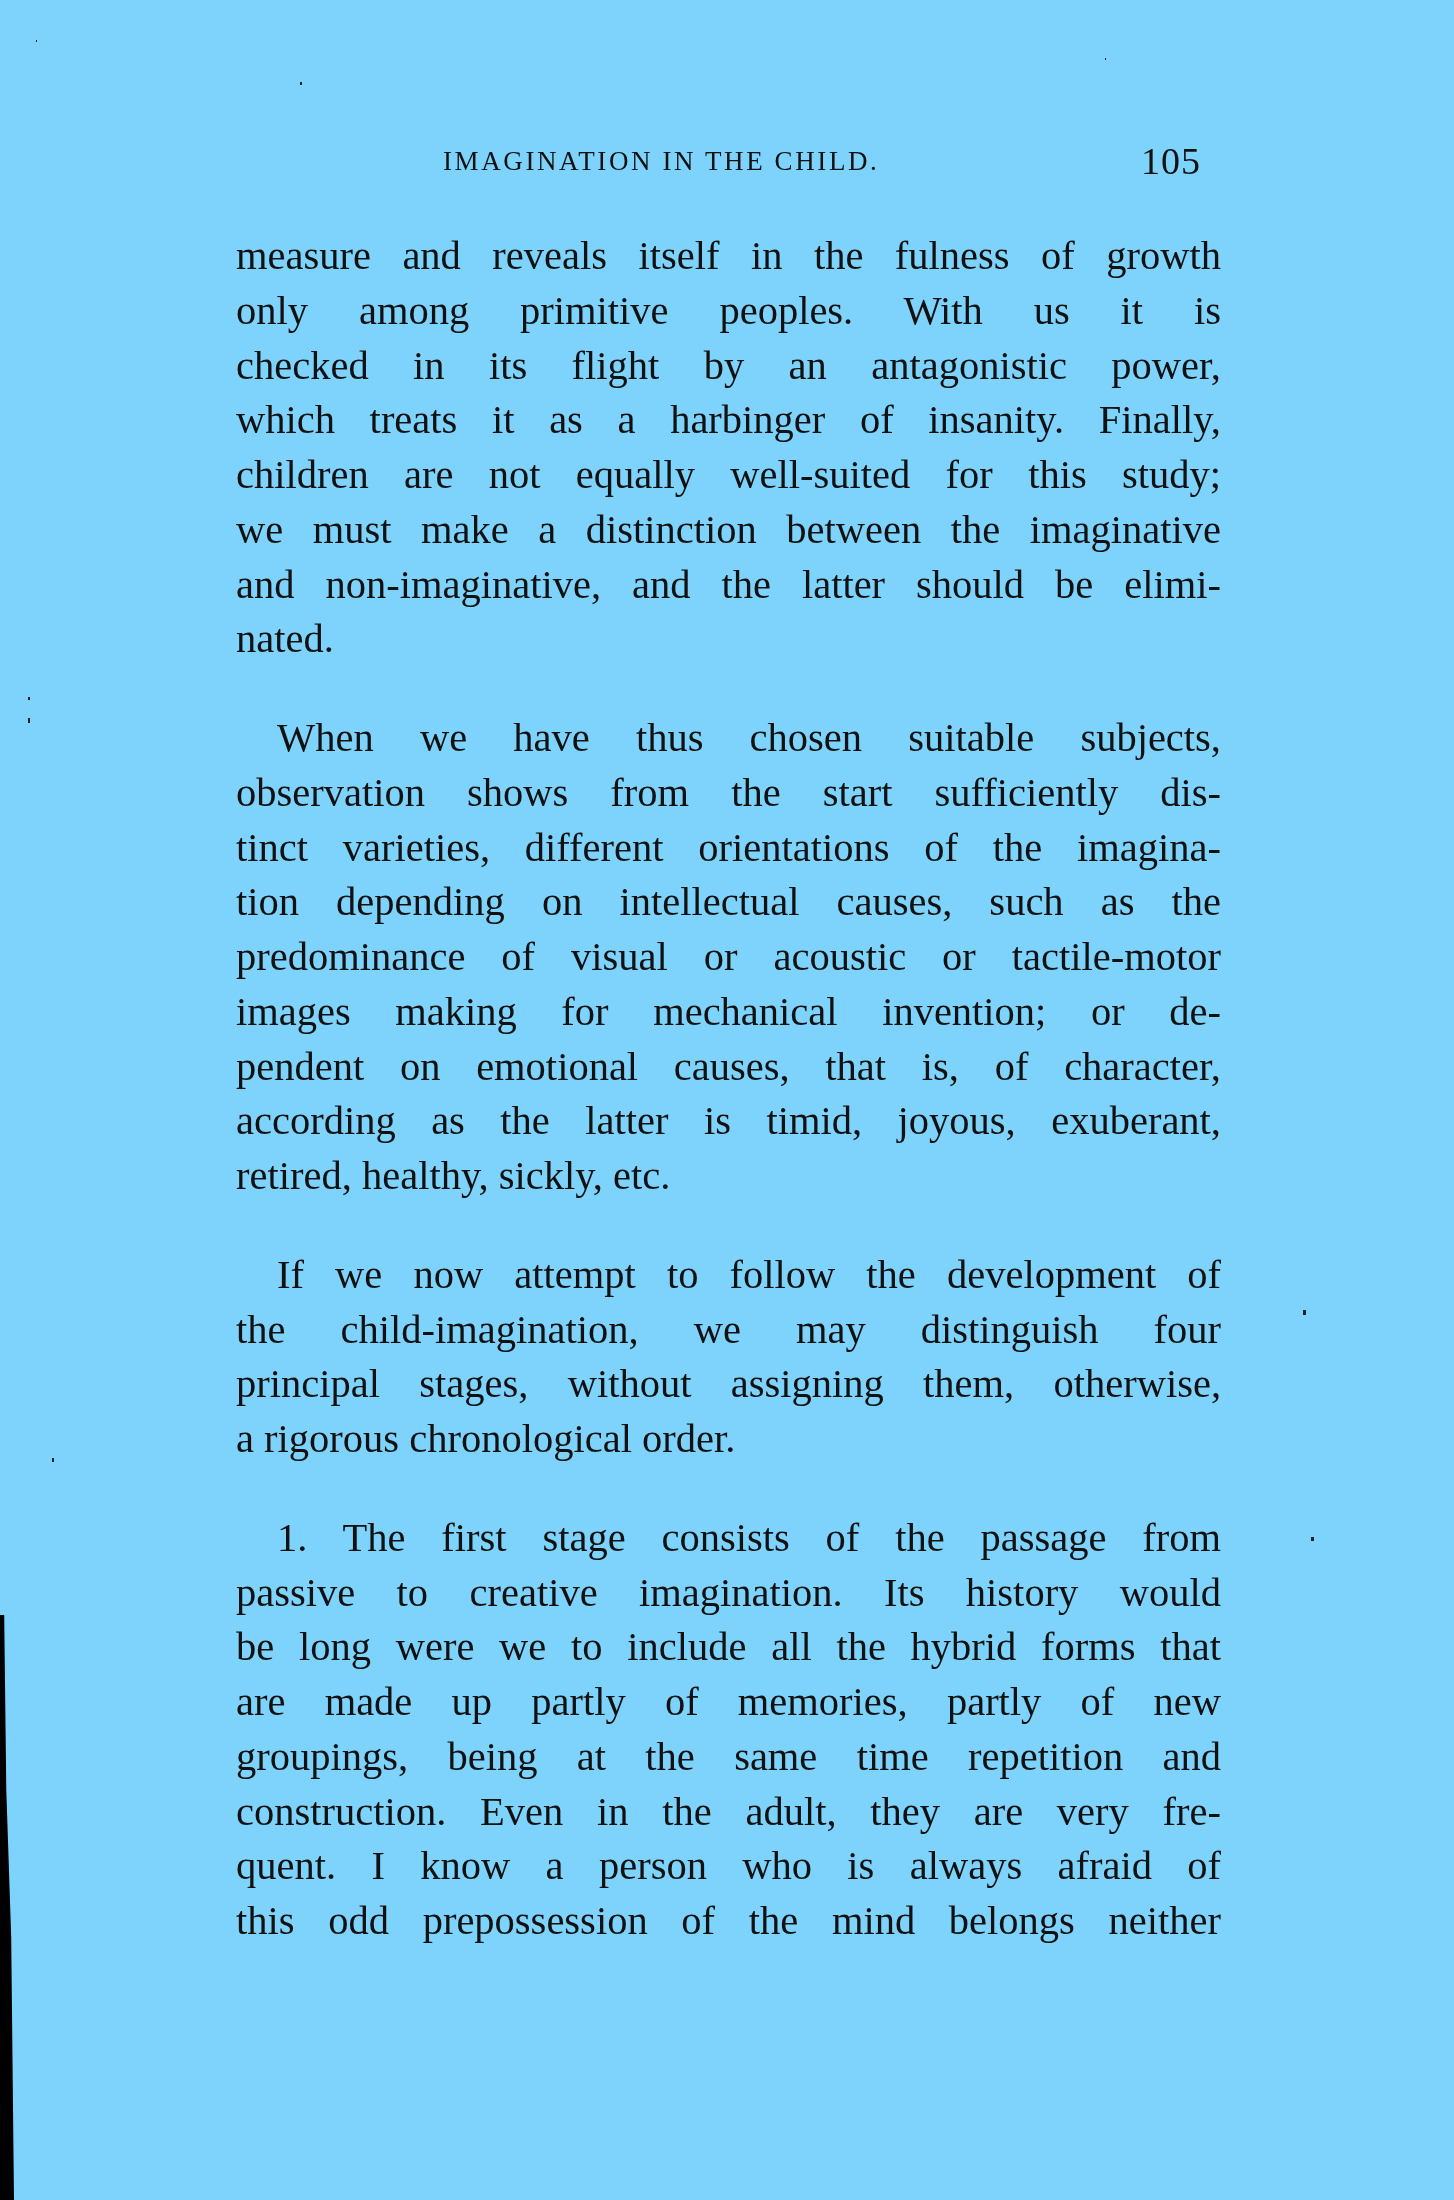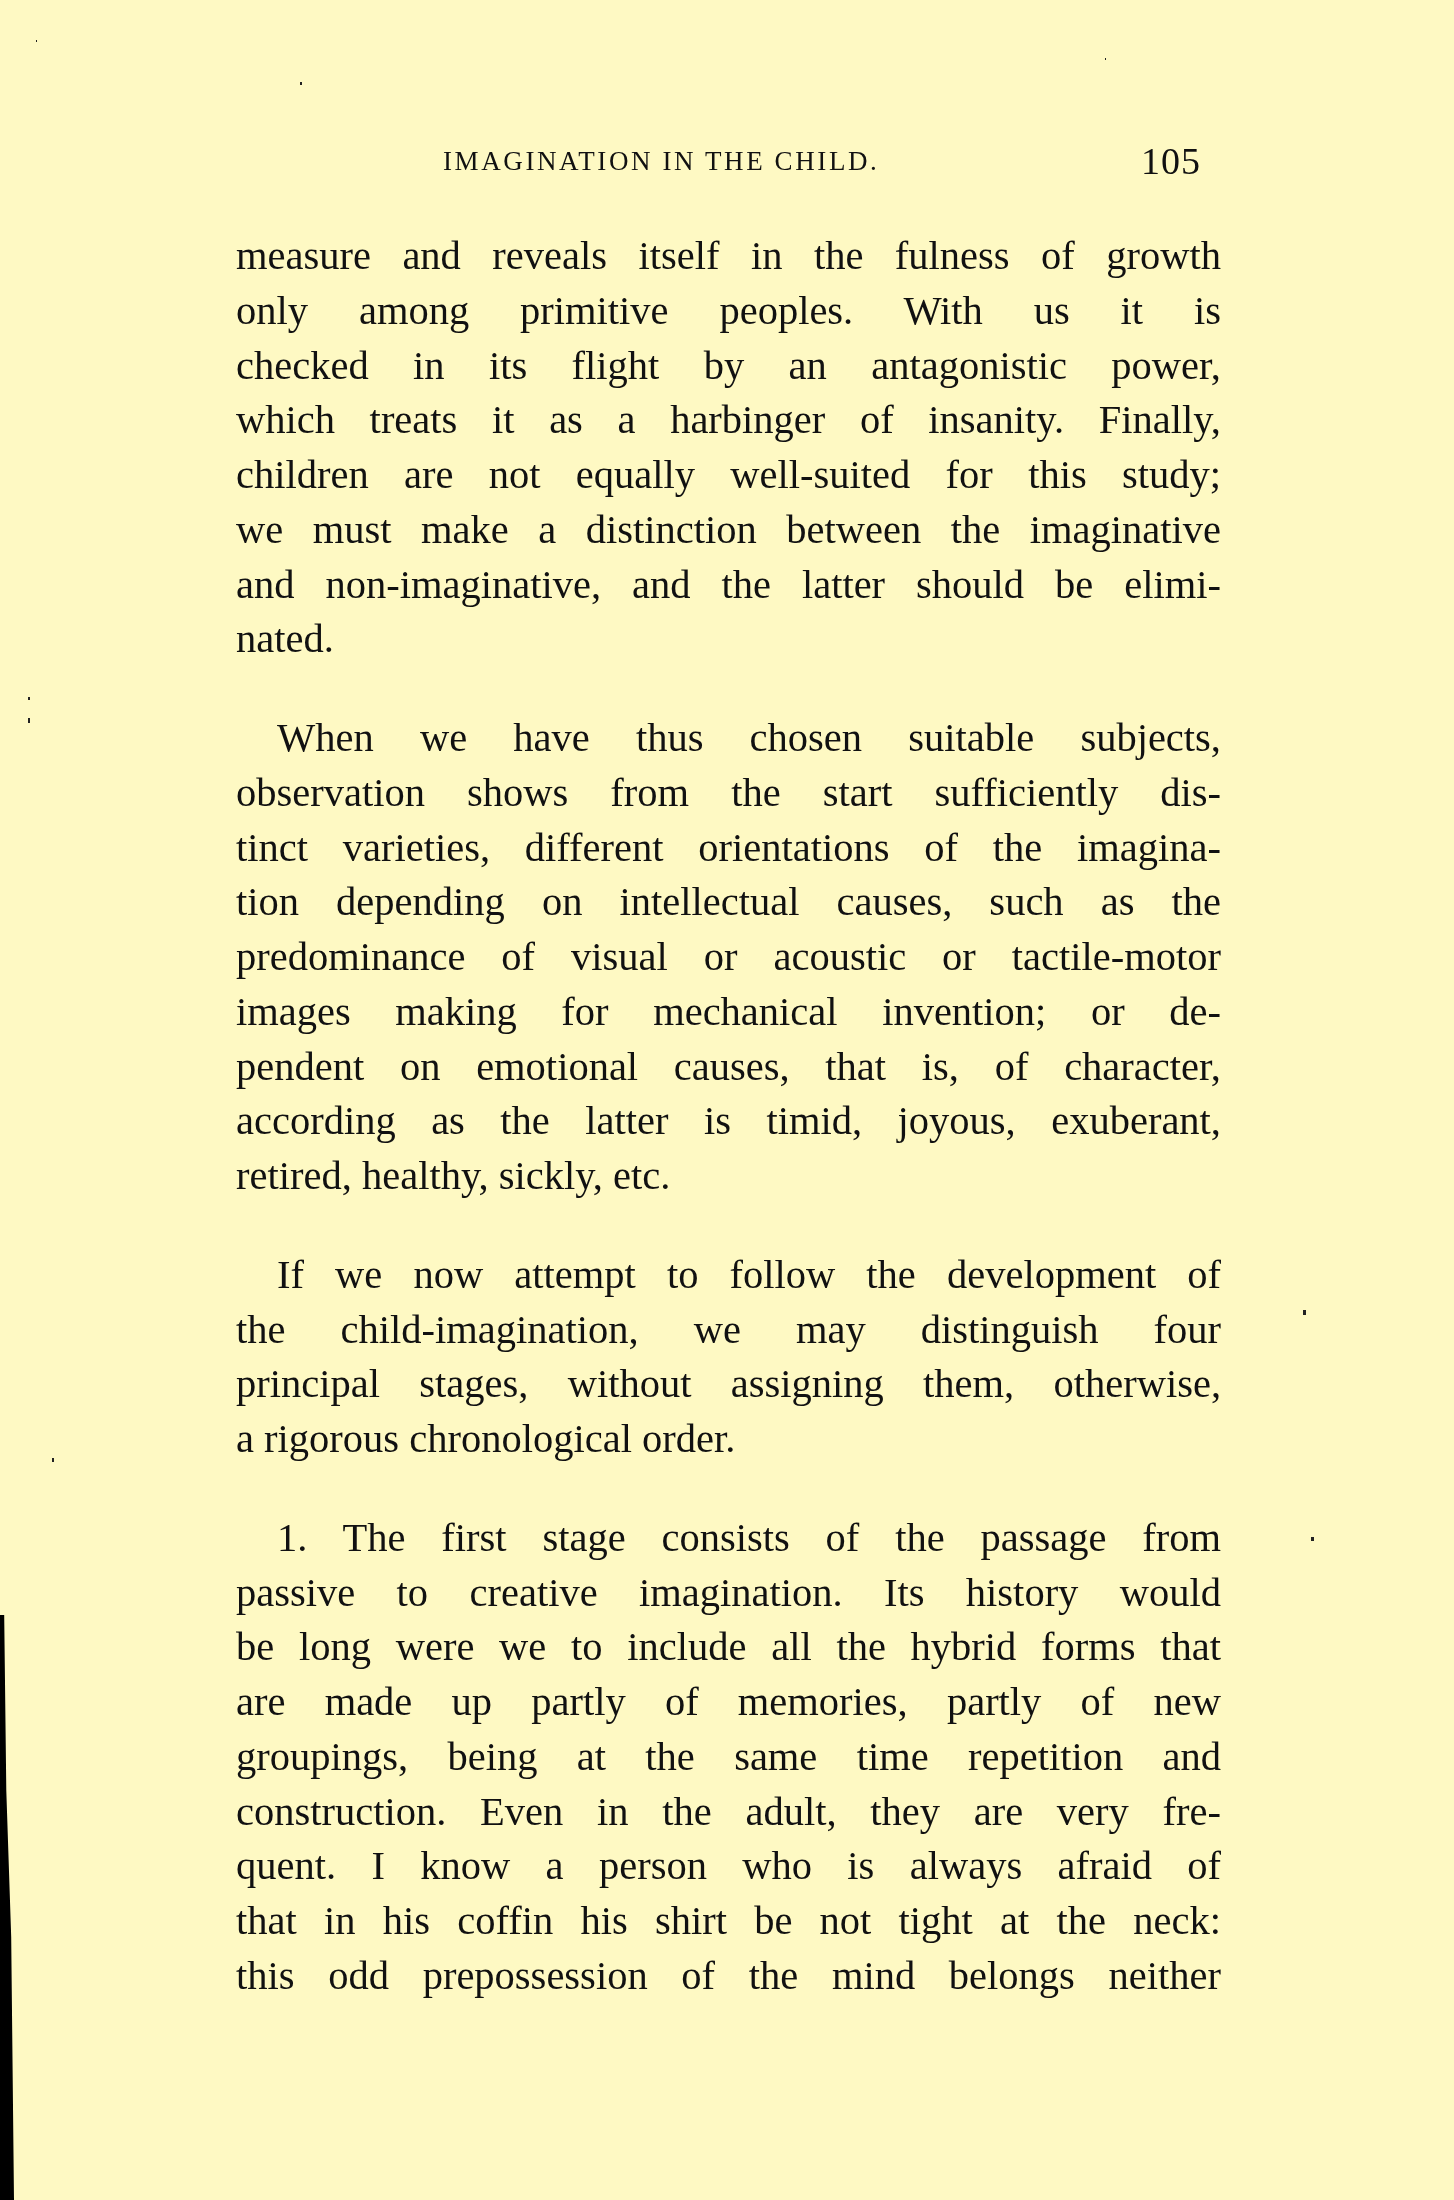--- a/index.html
+++ b/index.html
@@ -13,21 +13,21 @@
       position: relative;
       overflow: hidden;
       font-family: "Liberation Serif", "DejaVu Serif", serif;
       color: #111111;
     }
     .page {
       position: absolute;
       left: 0; top: 0;
       width: 1454px;
       height: 2200px;
-      background: #fef9c3;
+      background: #7dd3fc;
     }
     .running-head {
       position: absolute;
       top: 140px;
       left: 222px;
       width: 985px;
       height: 40px;
     }
     .running-title {
       position: absolute;
@@ -119,21 +119,20 @@
     <span class="line">the child-imagination, we may distinguish four</span>
     <span class="line">principal stages, without assigning them, otherwise,</span>
     <span class="line last">a rigorous chronological order.</span>
     <span class="line indent">1. The first stage consists of the passage from</span>
     <span class="line">passive to creative imagination.  Its history would</span>
     <span class="line">be long were we to include all the hybrid forms that</span>
     <span class="line">are made up partly of memories, partly of new</span>
     <span class="line">groupings, being at the same time repetition and</span>
     <span class="line">construction.  Even in the adult, they are very fre-</span>
     <span class="line">quent.  I know a person who is always afraid of</span>
-    <span class="line">that in his coffin his shirt be not tight at the neck:</span>
     <span class="line">this odd prepossession of the mind belongs neither</span>
   </div>
 
   <div class="scan-border"></div>
   <div class="speck" style="left:300px;top:82px;"></div>
   <div class="speck" style="left:1105px;top:58px;width:1px;height:2px;"></div>
   <div class="speck" style="left:36px;top:40px;width:1px;height:2px;"></div>
   <div class="speck" style="left:28px;top:697px;"></div>
   <div class="speck" style="left:28px;top:718px;width:2px;height:5px;"></div>
   <div class="speck" style="left:1303px;top:1310px;width:3px;height:5px;"></div>

